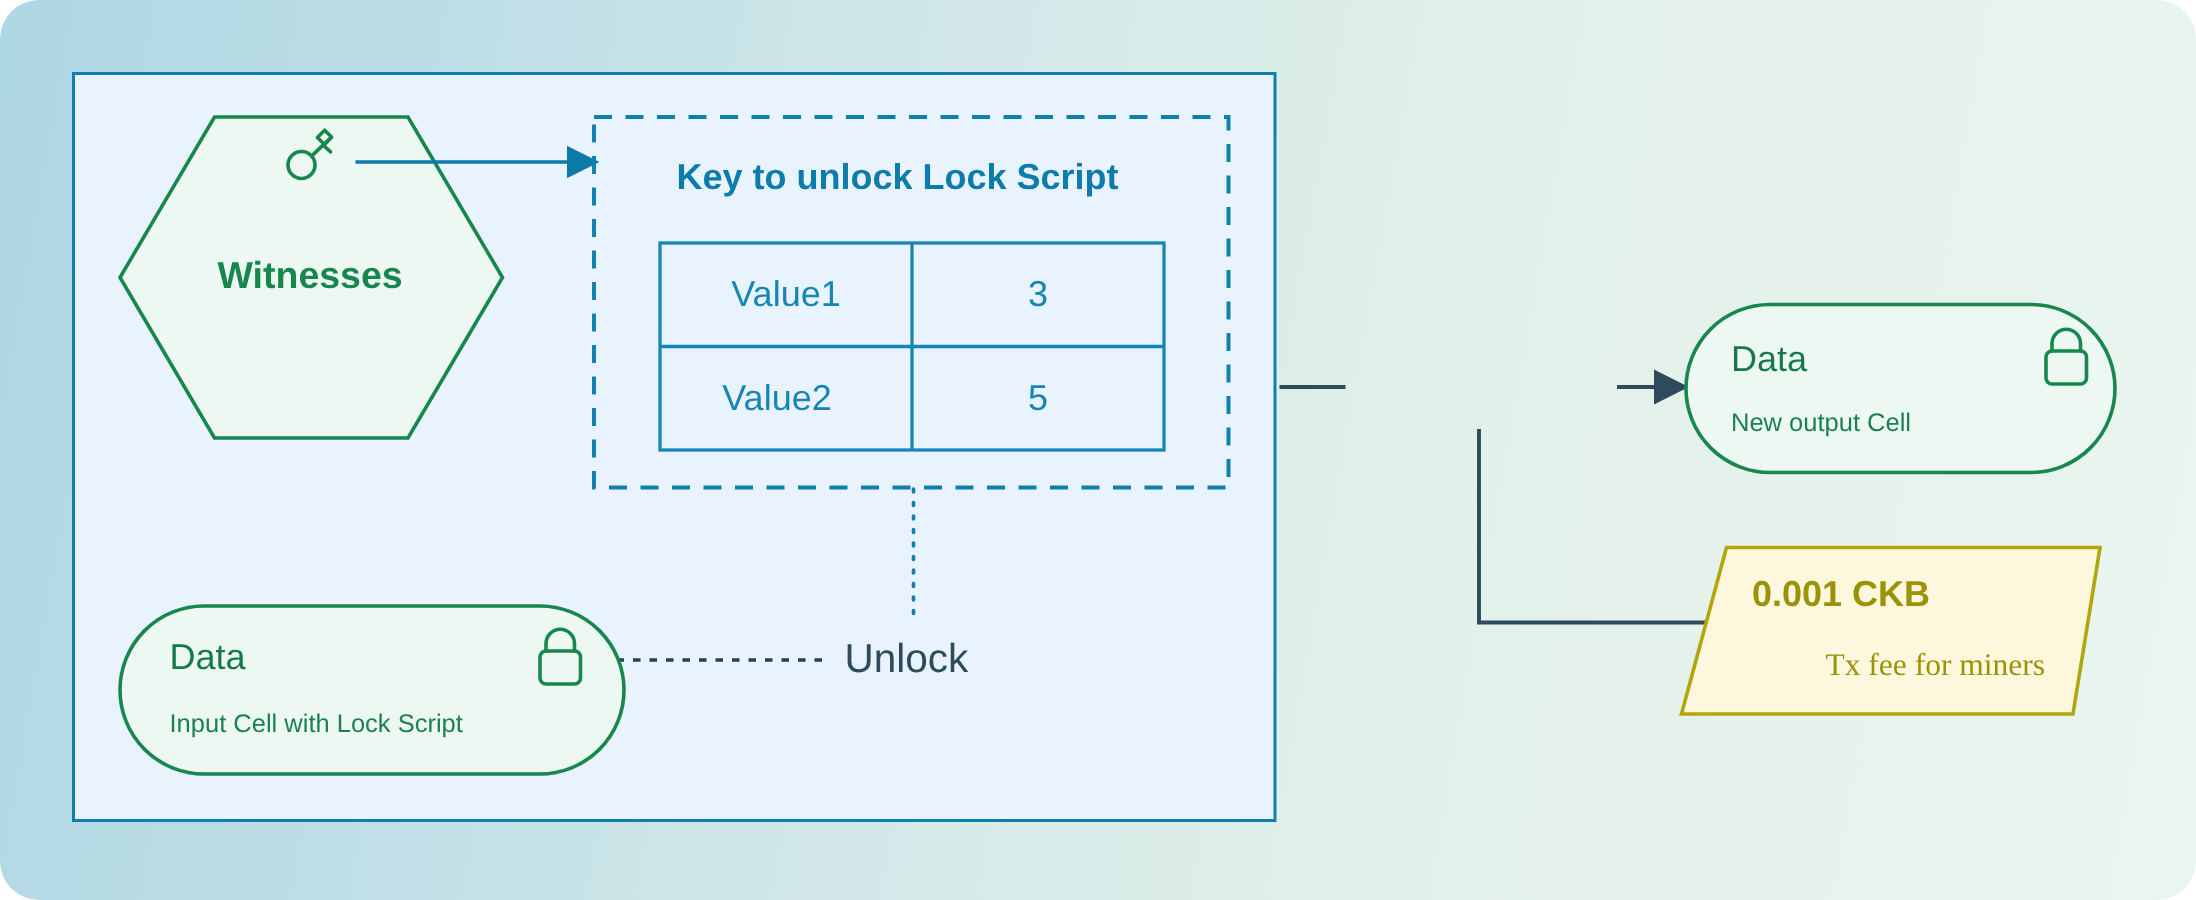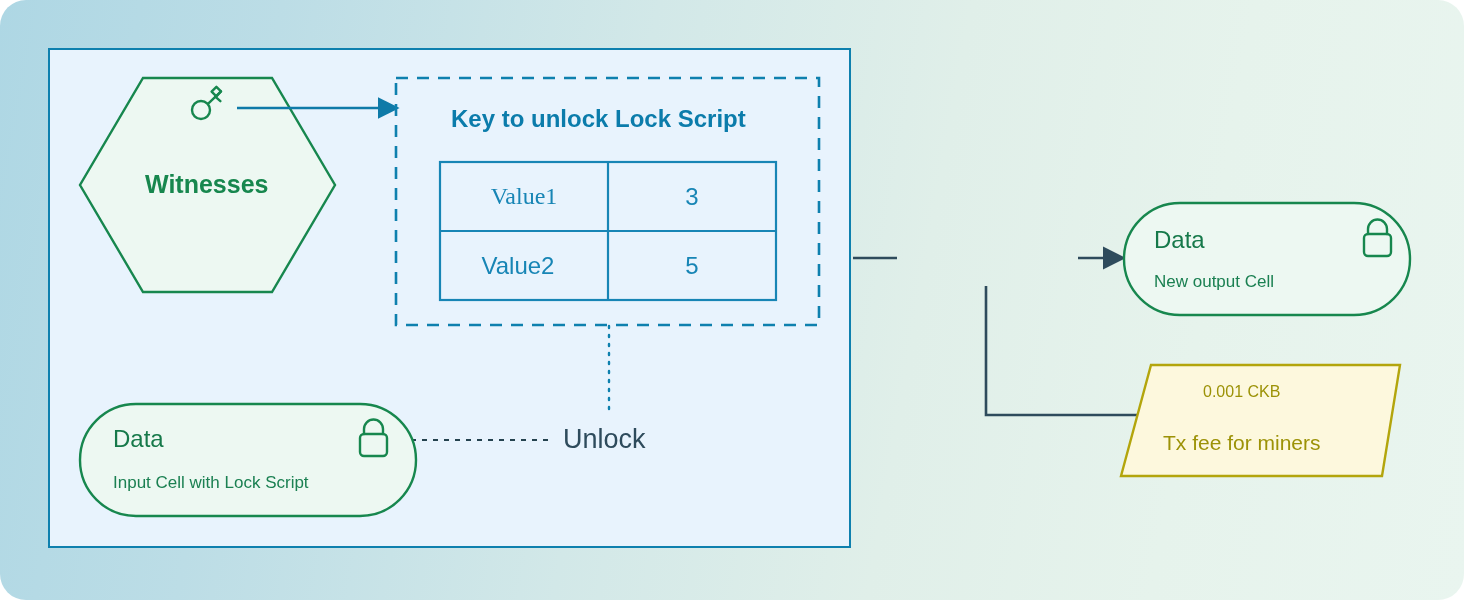--- a/index.html
+++ b/index.html
@@ -39,21 +39,21 @@
   .tcell{
     position:absolute;font-size:24px;color:#1785b5;
     display:flex;align-items:center;justify-content:center;
   }
 
   
   .cell-title{font-size:24px;font-weight:normal;color:#16794a;}
   .cell-sub{font-size:17px;color:#1b8052;}
 
   
-  .note-title{font-size:16px;font-weight:normal;color:#9c9207;margin-left:35px;}
+  .note-title{font-size:24px;font-weight:bold;color:#9c9207;}
   .note-sub{font-size:21px;color:#9c9207;}
 
   
   .slate{font-size:27px;color:#2e4b5c;}
 </style>
 </head>
 <body>
 
 <div id="stage">
 
@@ -115,30 +115,30 @@
       <rect x="1364" y="234" width="27" height="22" rx="4"></rect>
     </g>
 
     <polygon points="1151,365 1400,365 1382,476 1121,476" fill="#fdf8dd" stroke="#b3a50c" stroke-width="2.4"></polygon>
   </svg>
 
   <div class="lbl" id="witness-label">Witnesses</div>
 
   <div class="lbl" id="dash-title">Key to unlock Lock Script</div>
 
-  <div class="tcell" style="left:440px;top:162px;width:168px;height:69px;font-family:Liberation Serif, serif;">Value1</div>
+  <div class="tcell" style="left:440px;top:162px;width:168px;height:69px;">Value1</div>
   <div class="tcell" style="left:608px;top:162px;width:168px;height:69px;">3</div>
   <div class="tcell" style="left:440px;top:231px;width:156px;height:69px;">Value2</div>
   <div class="tcell" style="left:608px;top:231px;width:168px;height:69px;">5</div>
 
   <div class="lbl slate" style="left:563px;top:424px;">Unlock</div>
 
   <div class="lbl cell-title" style="left:113px;top:425px;">Data</div>
   <div class="lbl cell-sub" style="left:113px;top:473px;">Input Cell with Lock Script</div>
 
 
   <div class="lbl cell-title" style="left:1154px;top:226px;">Data</div>
   <div class="lbl cell-sub" style="left:1154px;top:272px;">New output Cell</div>
 
   <div class="lbl note-title" style="left:1168px;top:383px;">0.001 CKB</div>
-  <div class="lbl note-sub" style="left:1163px;top:431px;">Tx fee for miners</div>
+  <div class="lbl note-sub" style="left:1217px;top:431px;font-family:Liberation Serif, serif;">Tx fee for miners</div>
 
 </div>
 
 </body></html>

